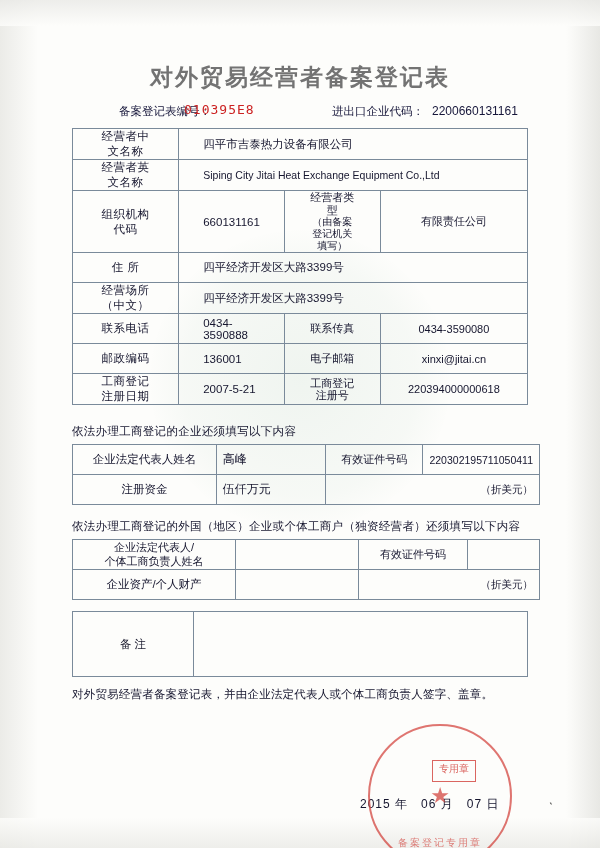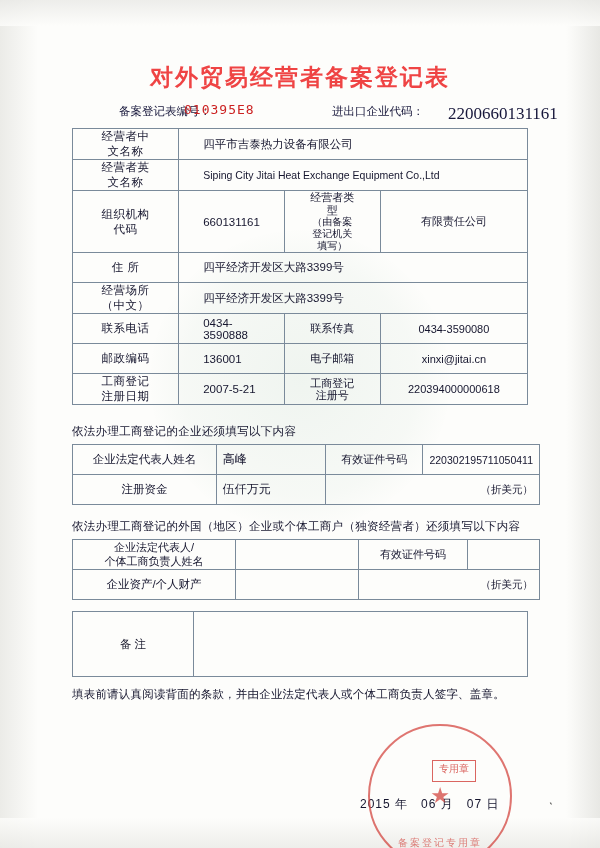--- a/index.html
+++ b/index.html
@@ -51,43 +51,43 @@
     pointer-events: none;
   }
 
   .title {
     position: absolute;
     top: 62px; left: 0; width: 600px;
     text-align: center;
     font-size: 23px;
     font-weight: bold;
     letter-spacing: 2px;
-    color: #ef4444;
+    color: #737373;
     font-family: Liberation Serif, serif;
   }
 
   .subrow {
     position: absolute;
     top: 104px;
     left: 72px;
     width: 456px;
     font-size: 11.5px;
     color: #16163a;
     height: 18px;
   }
   .subrow .left { position: absolute; left: 0; top: 0; margin-left: 47px; }
   .subrow .reg-no {
     position: absolute; left: 112px; top: -2px;
     color: #c22; font-family: "DejaVu Sans Mono", monospace;
     font-size: 13px; letter-spacing: 1px;
   }
   .subrow .right { position: absolute; left: 260px; top: 0; }
   .subrow .code-val {
-    position: absolute; left: 376px; top: 0;
-    font-family: Liberation Serif, serif; font-size: 17px;
+    position: absolute; left: 360px; top: 0;
+    font-family: Liberation Sans, sans-serif; font-size: 12px;
   }
 
   table.main {
     position: absolute;
     left: 72px;
     top: 128px;
     width: 456px;
     border-collapse: collapse;
     font-size: 11px;
   }
@@ -372,21 +372,21 @@
 
   <table class="remark">
     <tbody>
         <tr>
       <td class="remark-lbl">备  注</td>
       <td></td>
     </tr>
   </tbody>
     </table>
 
-  <div class="footer-note">填表前请认真阅读背面的条款，并由企业法定代表人或个体工商负责人签字、盖章。</div>
+  <div class="footer-note">对外贸易经营者备案登记表，并由企业法定代表人或个体工商负责人签字、盖章。</div>
 
 
   <div class="date-line">
     <span class="v">2015</span>
     <span>年</span>
     &nbsp;
     <span class="v">06</span>
     <span>月</span>
     &nbsp;
     <span class="v">07</span>

